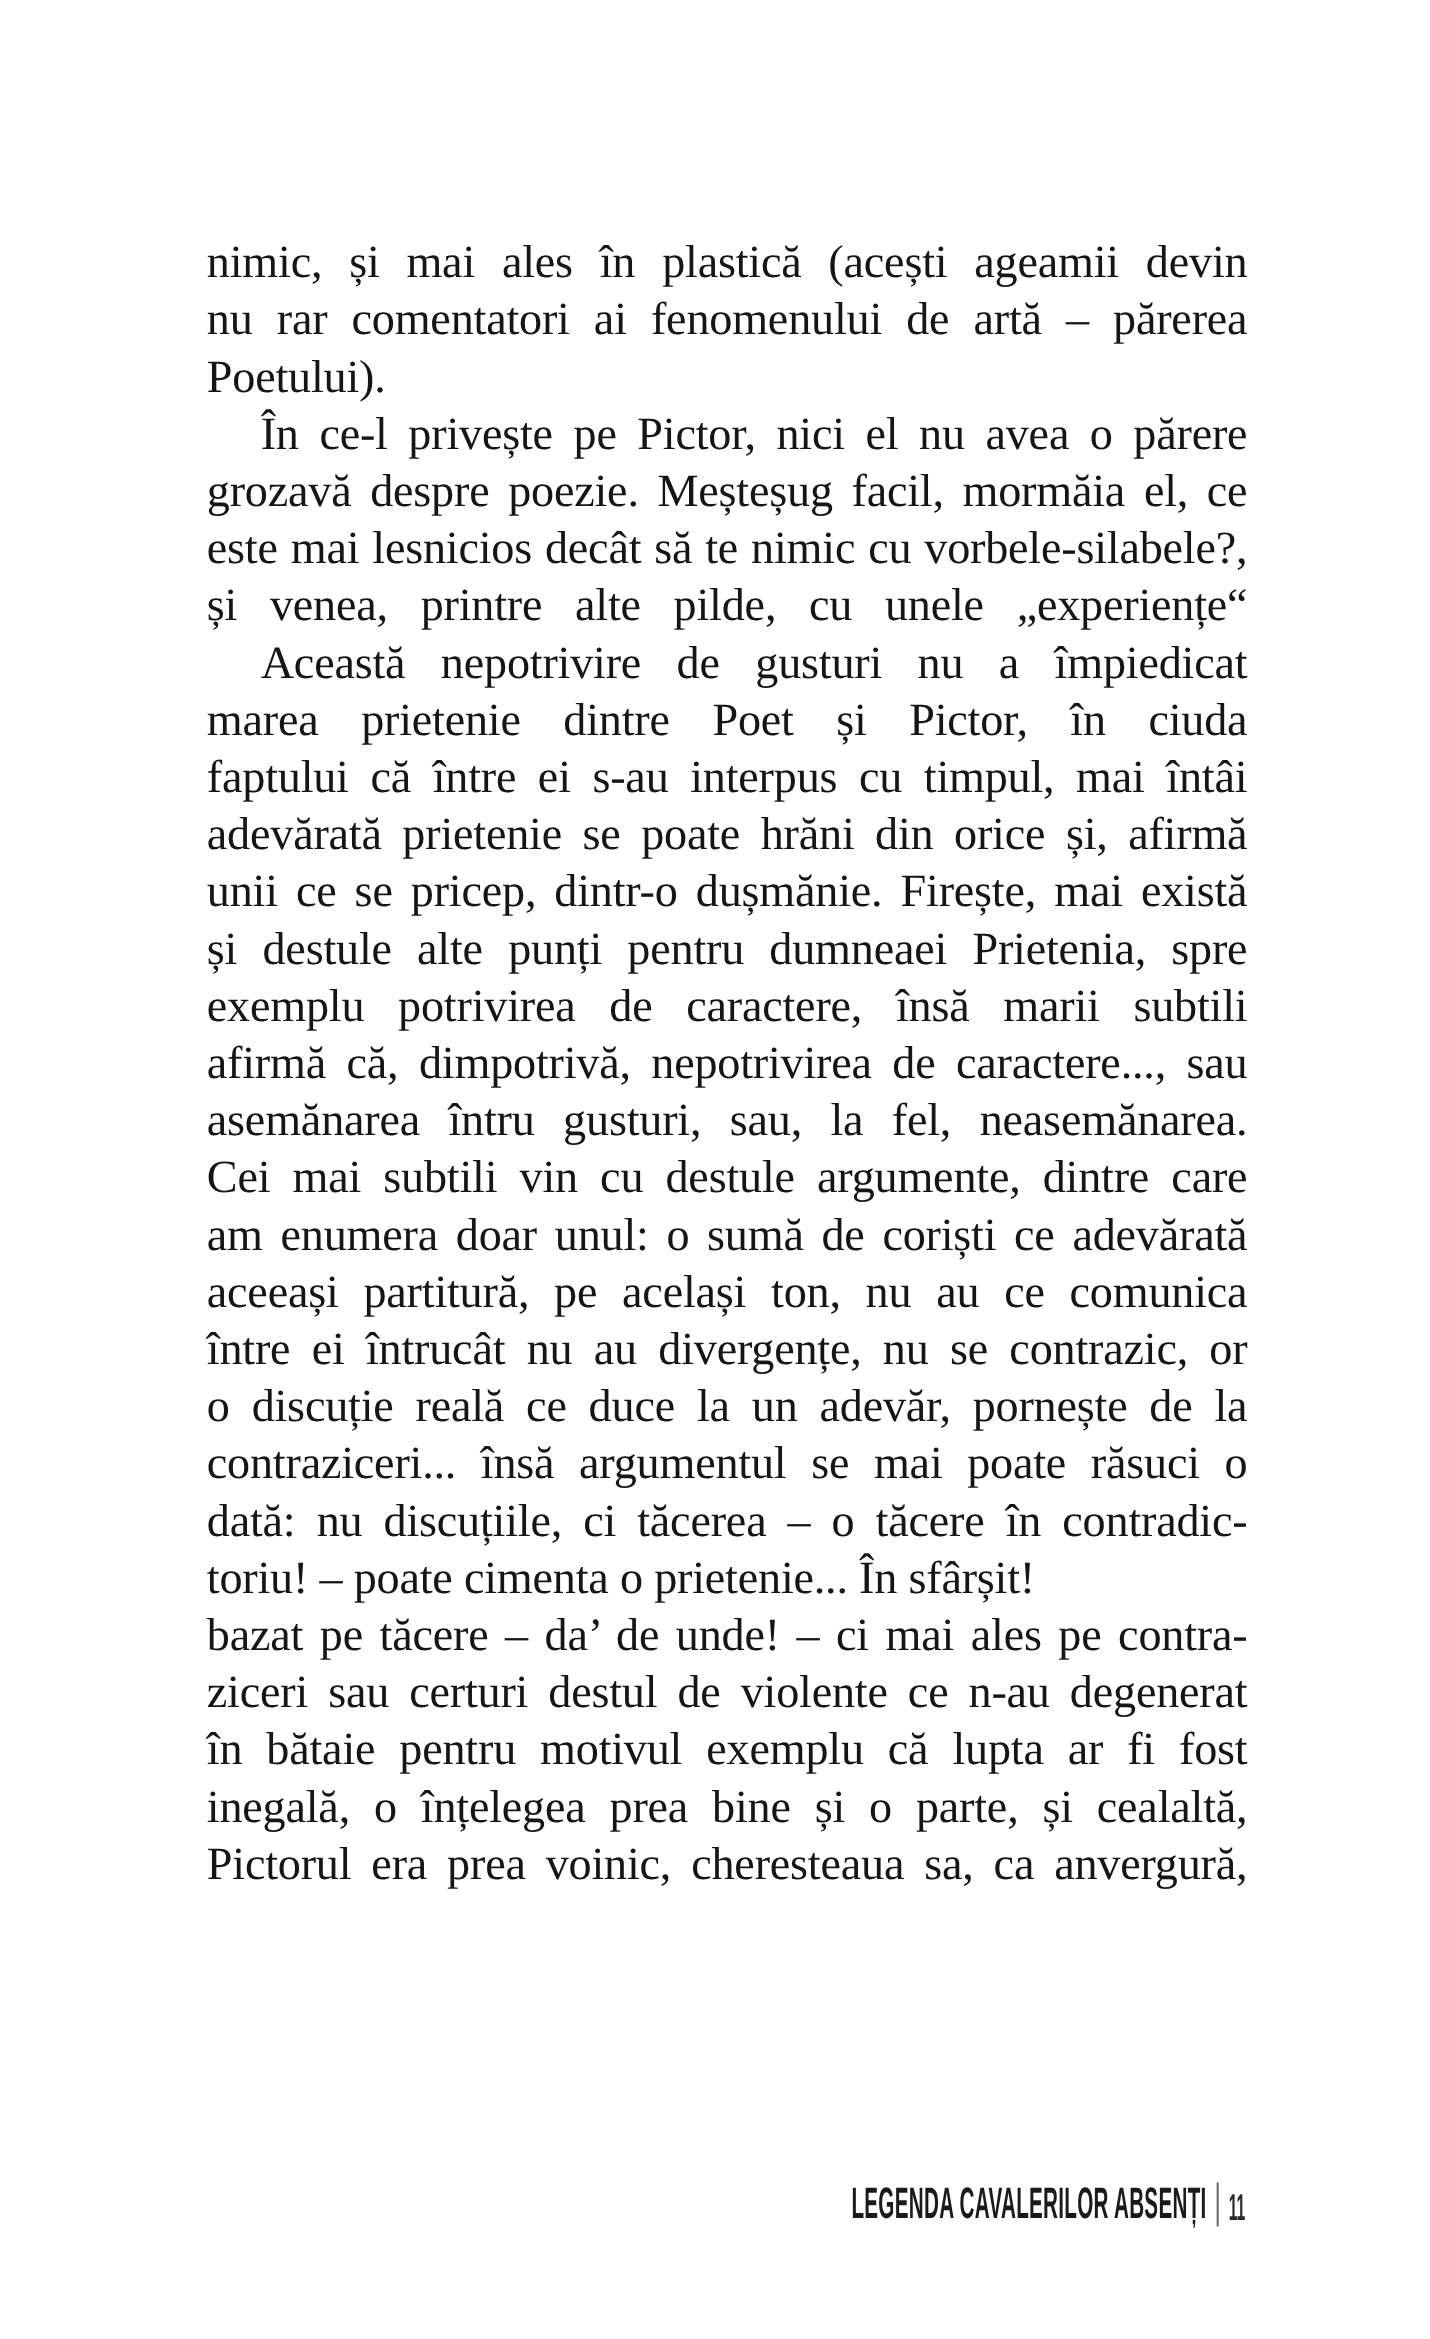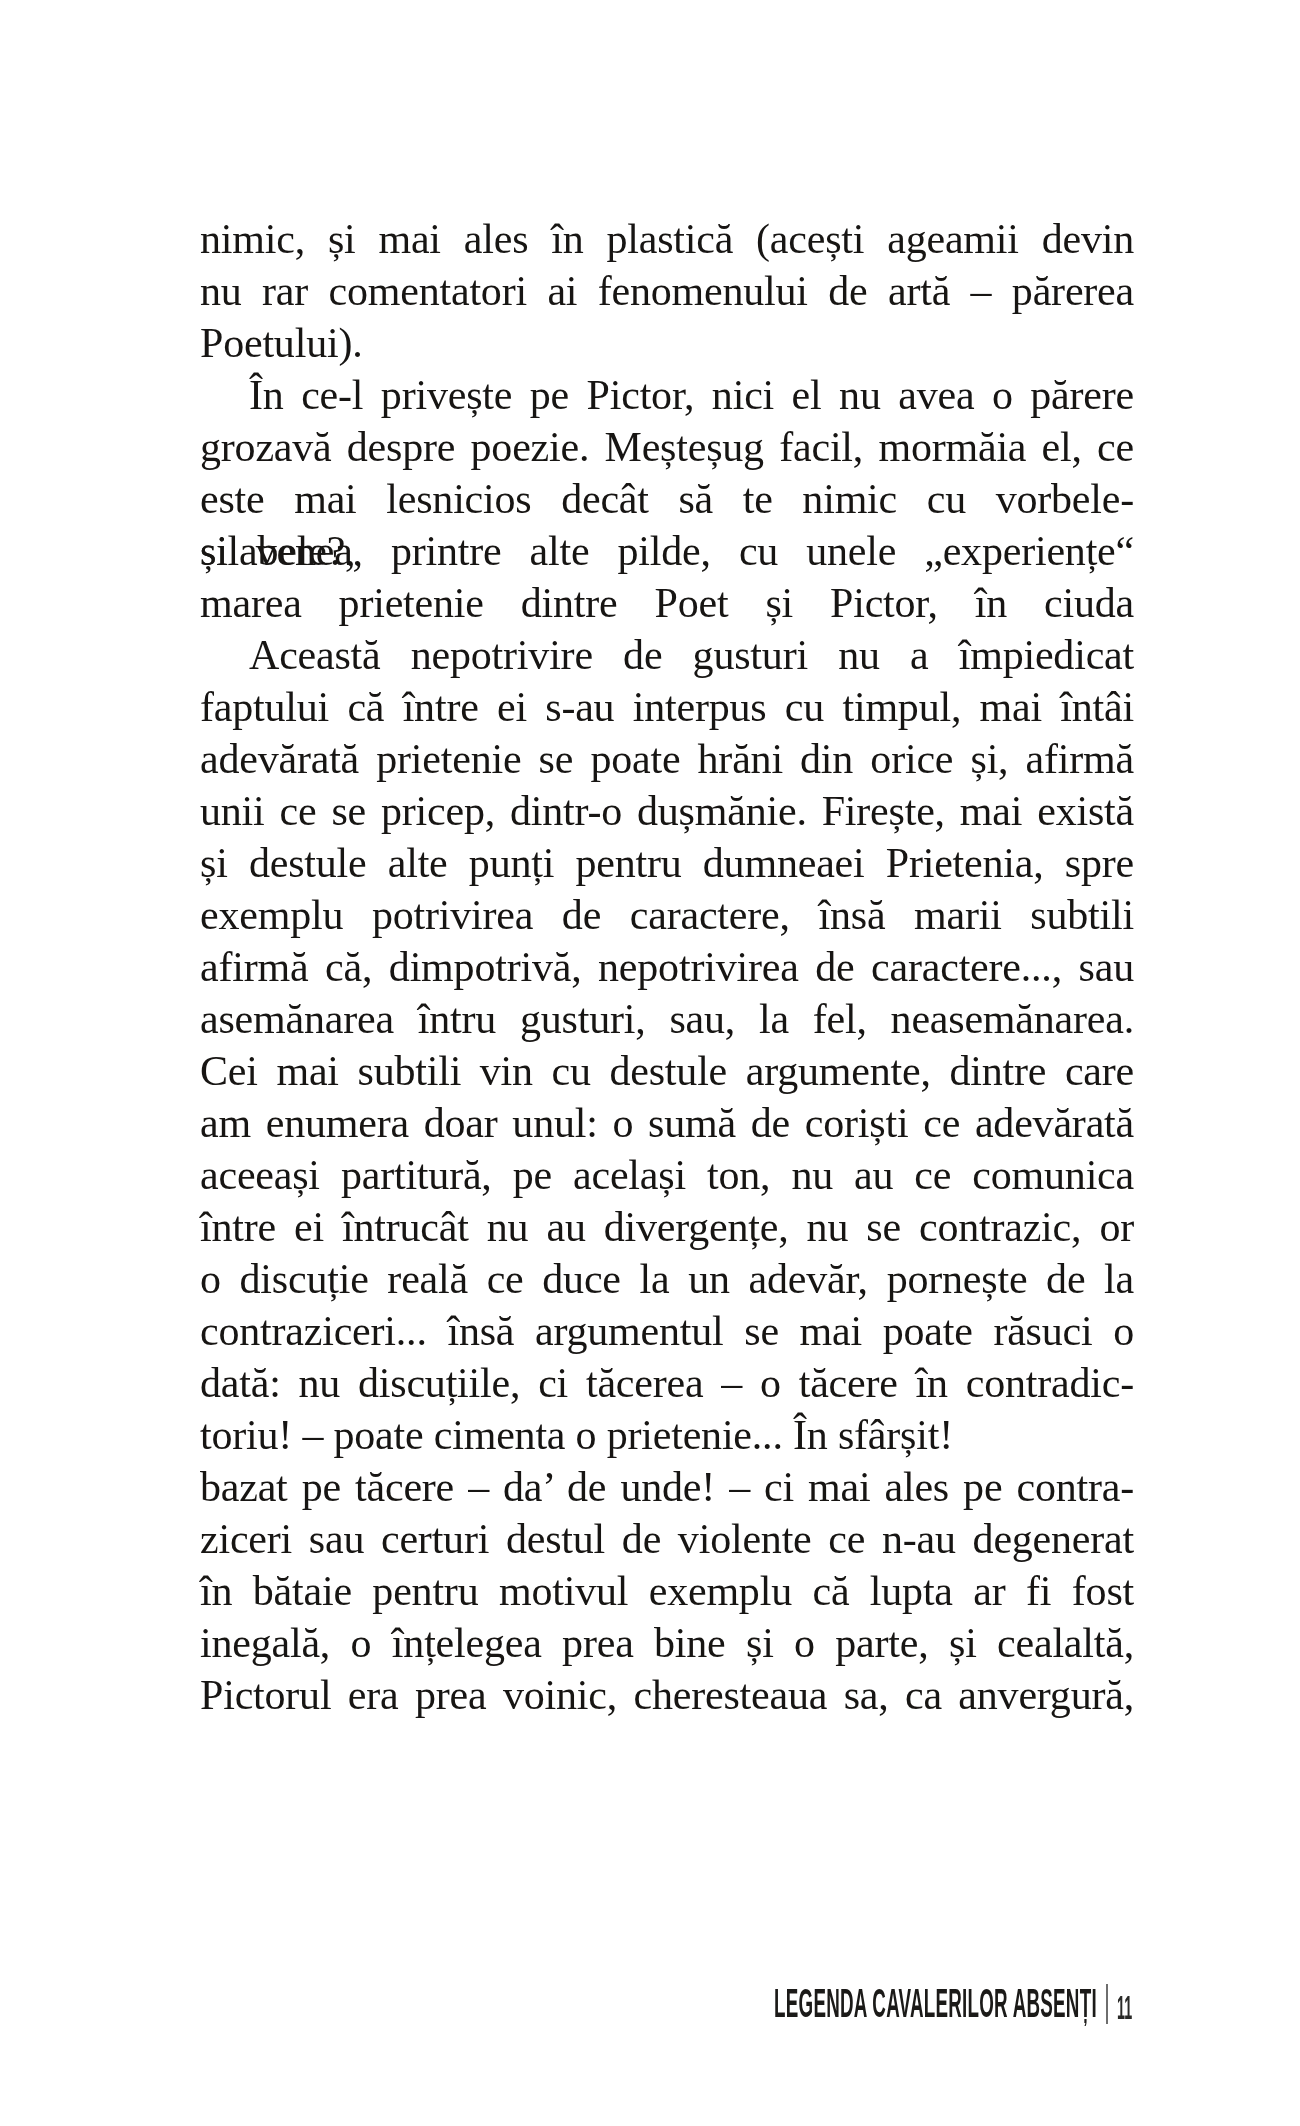--- a/index.html
+++ b/index.html
@@ -29,21 +29,20 @@
   .line {
     font-size: 42px;
     line-height: 52px;
     height: 52px;
     color: #171513;
     letter-spacing: -0.2px;
     text-align: justify;
     text-align-last: justify;
     -moz-text-align-last: justify;
     white-space: normal;
-    margin-left: 12px;
   }
   .line.indent {
     padding-left: 49px;
   }
   .line.end {
     text-align-last: left;
     -moz-text-align-last: left;
   }
   .footer-title {
     position: absolute;
@@ -85,22 +84,22 @@
 
 <div class="page">
   <div class="text-block" id="text-block" style="color: rgb(23, 21, 19);">
       <div class="line">nimic, și mai ales în plastică (acești ageamii devin</div>
       <div class="line">nu rar comentatori ai fenomenului de artă – părerea</div>
       <div class="line end">Poetului).</div>
       <div class="line indent">În ce-l privește pe Pictor, nici el nu avea o părere</div>
       <div class="line">grozavă despre poezie. Meșteșug facil, mormăia el, ce</div>
       <div class="line">este mai lesnicios decât să te nimic cu vorbele-silabele?,</div>
       <div class="line">și venea, printre alte pilde, cu unele „experiențe“</div>
+      <div class="line indent">Această nepotrivire de gusturi nu a împiedicat</div>
       <div class="line">marea prietenie dintre Poet și Pictor, în ciuda</div>
-      <div class="line indent">Această nepotrivire de gusturi nu a împiedicat</div>
       <div class="line">faptului că între ei s-au interpus cu timpul, mai întâi</div>
       <div class="line">adevărată prietenie se poate hrăni din orice și, afirmă</div>
       <div class="line">unii ce se pricep, dintr-o dușmănie. Firește, mai există</div>
       <div class="line">și destule alte punți pentru dumneaei Prietenia, spre</div>
       <div class="line">exemplu potrivirea de caractere, însă marii subtili</div>
       <div class="line">afirmă că, dimpotrivă, nepotrivirea de caractere..., sau</div>
       <div class="line">asemănarea întru gusturi, sau, la fel, neasemănarea.</div>
       <div class="line">Cei mai subtili vin cu destule argumente, dintre care</div>
       <div class="line">am enumera doar unul: o sumă de coriști ce adevărată</div>
       <div class="line">aceeași partitură, pe același ton, nu au ce comunica</div>

